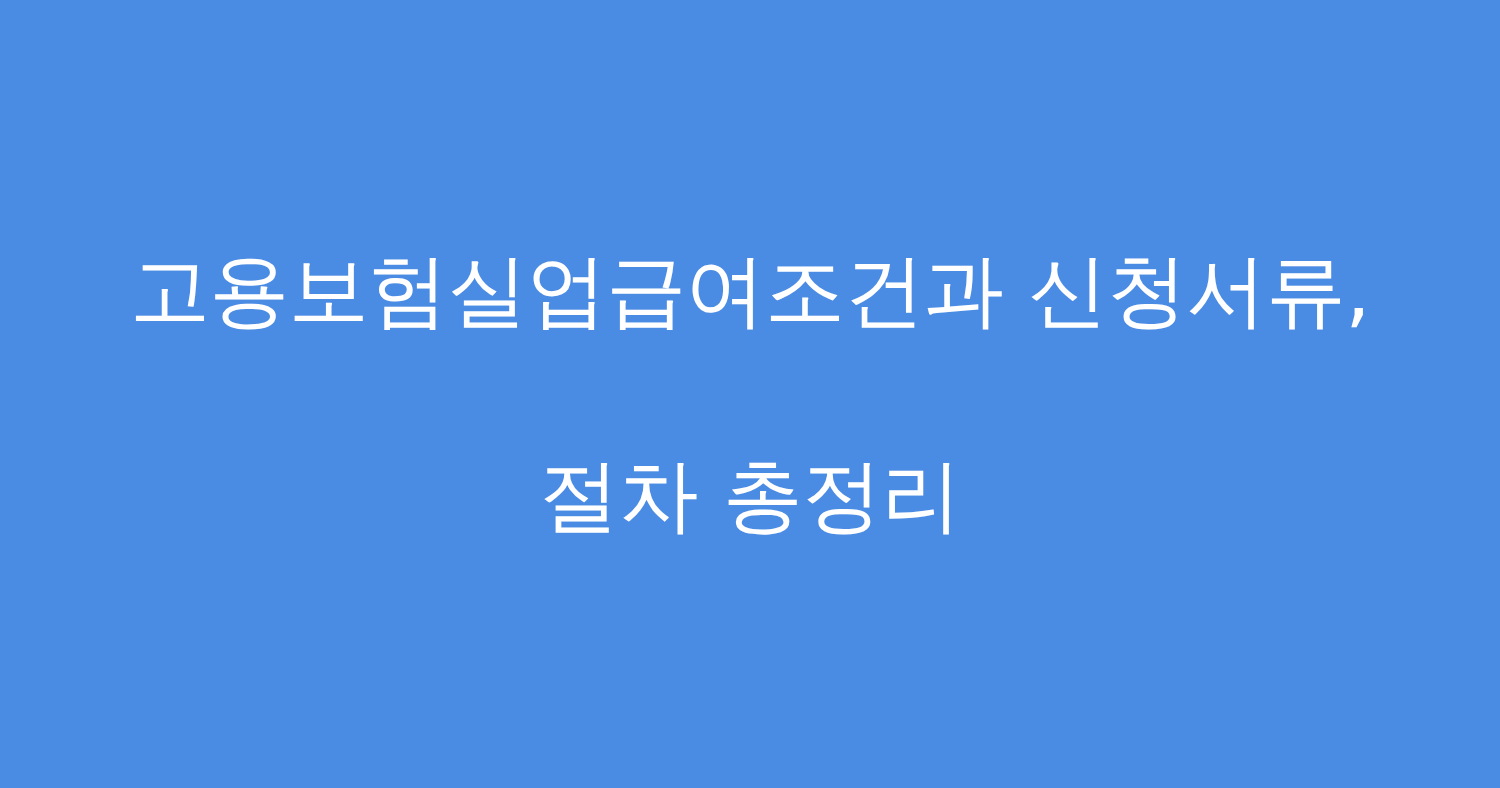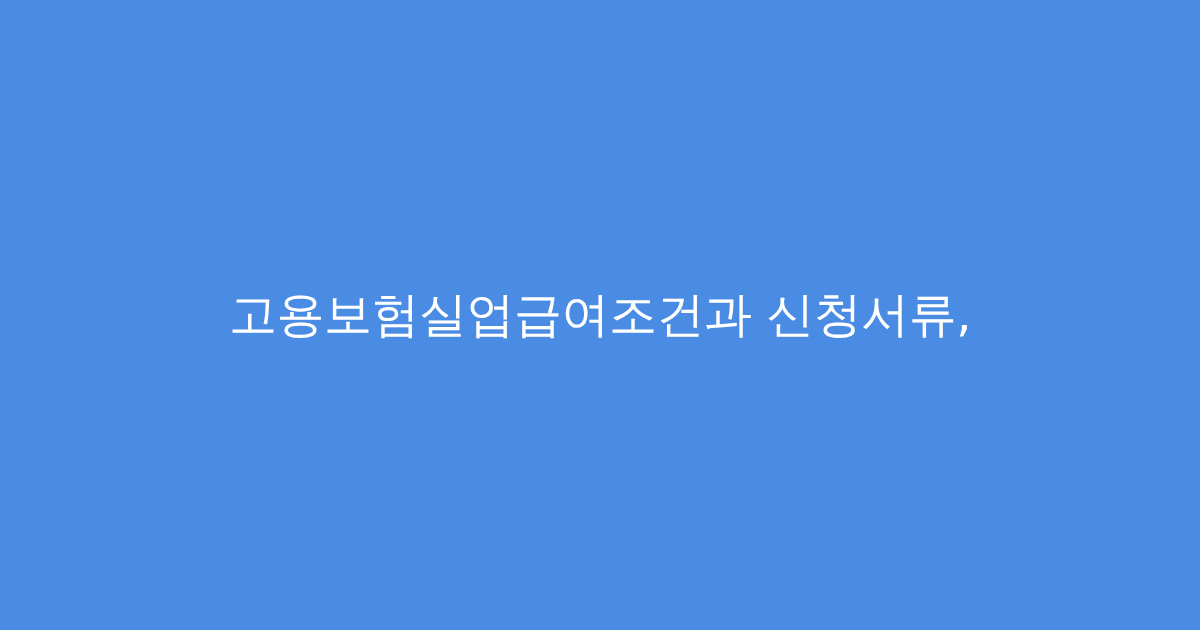--- a/index.html
+++ b/index.html
@@ -55,19 +55,20 @@
     display: block;
   }
 </style>
 </head>
 <body>
 
 <div class="og-card" style="background-color: rgb(74, 139, 228); width: 1200px; height: 630px;">
 
   <div class="title-block">
 
-    <h1 class="og-title" style="color: rgb(255, 255, 255); font-size: 48px; line-height: 82px; text-align: center;">
+    <h1 class="og-title" style="color: rgb(255, 255, 255); font-size: 64px; line-height: 82px; text-align: center;">
       <span class="line">고용보험실업급여조건과 신청서류,</span>
+      <span class="line">절차 총정리</span>
     </h1>
 
   </div>
 
 </div>
 
 </body></html>

